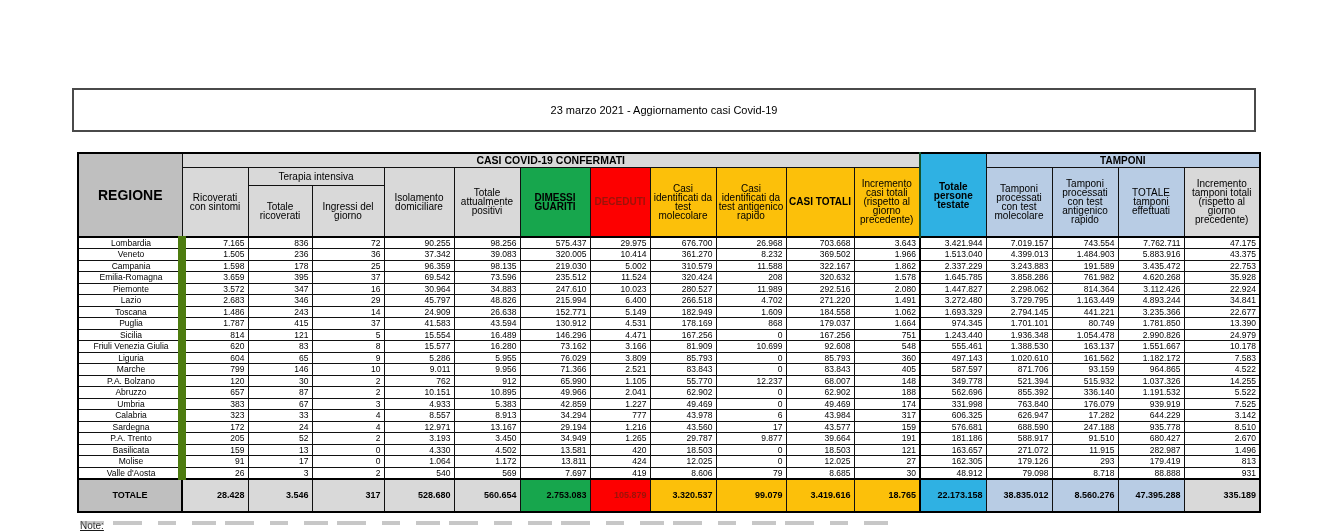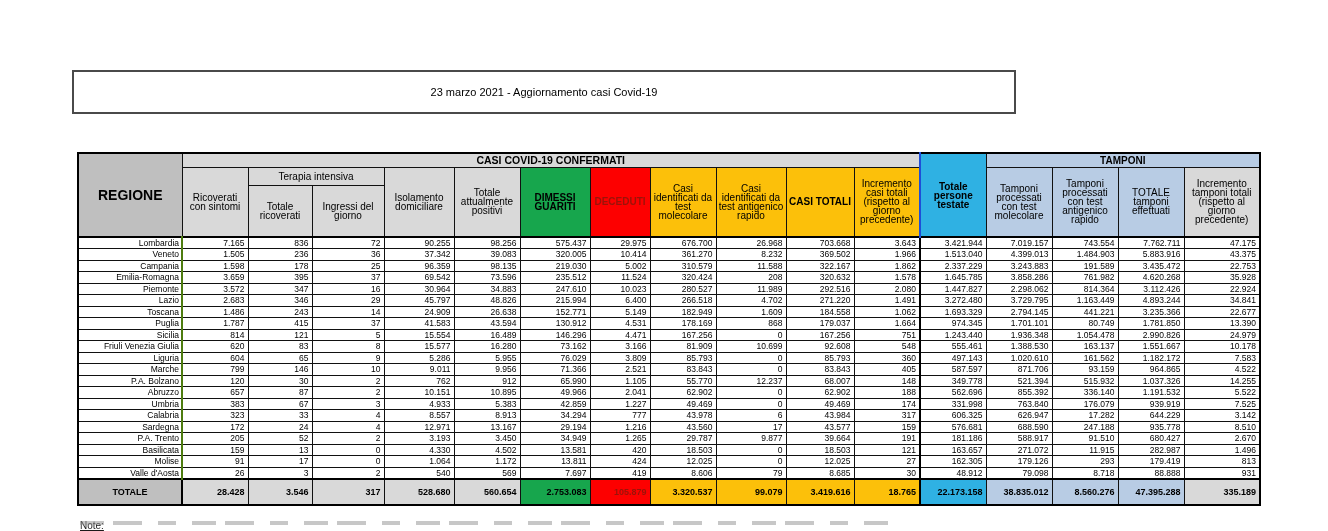--- a/index.html
+++ b/index.html
@@ -1,20 +1,20 @@
 <!DOCTYPE html>
 <html style="--green: #17a64d; --red: #fd0000; --red_text: #9b1309; --yellow: #fcc00a; --cyan: #2fb1e3; --light_blue: #b8cce4; --gray_header: #d9d9d9; --gray_dark: #bfbfbf;"><head>
 <meta charset="utf-8">
 <style>
   html,body{margin:0;padding:0;background:#fff;width:1328px;height:531px;overflow:hidden;
     font-family:"Liberation Sans", sans-serif;color:#000;}
   .page{position:relative;width:1328px;height:531px;background:#fff;}
 
   
-  .title-box{position:absolute;left:72px;top:70px;width:944px;height:44px;
+  .title-box{position:absolute;left:72px;top:88px;width:1184px;height:44px;
     border:2px solid #4a4a4a;box-sizing:border-box;display:flex;flex-direction:column;
     justify-content:space-evenly;align-items:center;font-size:11px;line-height:12px;}
 
   
   table.covid{position:absolute;left:77px;top:152px;border-collapse:collapse;table-layout:fixed;
     border:2px solid #000;}
   th,td{border:1px solid #111;padding:0 2px;overflow:hidden;box-sizing:border-box;}
 
   thead th{font-weight:normal;text-align:center;vertical-align:middle;}
   tr.hr1{height:14px;}
@@ -29,27 +29,27 @@
   .bg-dgray{background:var(--gray_dark,#bfbfbf);}
   .bg-green{background:var(--green,#17a64d);margin-top:36px;}
   .bg-red{background:var(--red,#fd0000);}
   .bg-yellow{background:var(--yellow,#fcc00a);}
   .bg-cyan{background:var(--cyan,#2fb1e3);}
   .bg-lblue{background:var(--light_blue,#b8cce4);}
   .red-text{color:var(--red_text,#9b1309);}
 
   tbody tr{height:11.5px;}
   tbody td{font-size:8.5px;line-height:10px;}
-  td.region{text-align:right;border-right:2px solid #4d7c0f;padding-left:7px;}
+  td.region{text-align:center;border-right:8px solid #4d7c0f;padding-left:7px;}
   td.num{text-align:right;padding-right:3px;}
   .tl{border-left:2px solid #000;}
-  th.tl{border-left:2px solid #1d4ed8;}
+  th.tl{border-left:2px solid #14532d;}
   tbody tr:first-child td{border-top:2px solid #000;}
 
-  tfoot tr{height:26px;padding-left:8px;}
+  tfoot tr{height:33px;padding-left:8px;}
   tfoot td{font-size:9px;font-weight:bold;border-top:2px solid #000;}
   tfoot td.label-cell{text-align:center;border-right:2px solid #000;}
 
   
   .note-label{position:absolute;left:80px;top:520px;font-size:10px;color:#1a1a1a;text-decoration:underline;}
   .note-clipped{position:absolute;left:80px;top:521px;width:815px;height:4px;opacity:.5;
     background:repeating-linear-gradient(90deg,#8f8f8f 0 24px,transparent 24px 33px,
       #8f8f8f 33px 62px,transparent 62px 78px,#8f8f8f 78px 96px,transparent 96px 112px);}
 </style>
 </head>

